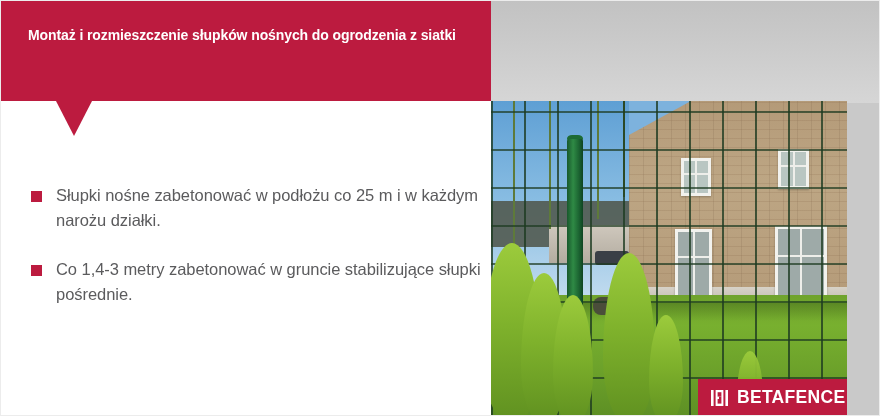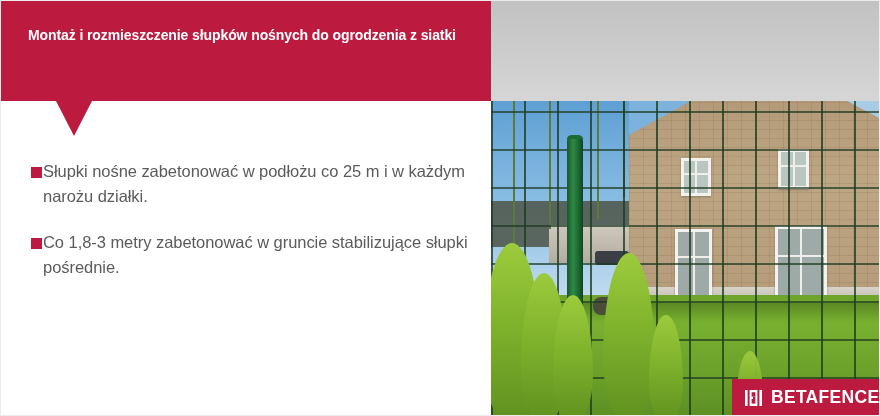--- a/index.html
+++ b/index.html
@@ -63,22 +63,23 @@
 
   .bullet-list {
     position: absolute;
     left: 0;
     top: 158px;
     width: 480px;
   }
 
   .bullet-item {
     position: relative;
-    padding-left: 42px;
+    padding-left: 55px;
     margin-bottom: 21px;
+    margin-top: 24px;
   }
 
   .bullet-square {
     position: absolute;
     left: 30px;
     top: 8px;
     width: 11px;
     height: 11px;
     background: #bc1b3f;
   }
@@ -104,21 +105,21 @@
     position: absolute;
     left: 0; top: 0;
     width: 390px;
     height: 102px;
     background: linear-gradient(180deg, #c2c2c2 0%, #cbcbcb 45%, #d6d6d6 100%);
   }
 
   .photo {
     position: absolute;
     left: 0; top: 100px;
-    width: 390px;
+    width: 356px;
     height: 316px;
     overflow: hidden;
     background: #7fb4dd;
   }
 
   
   .sky {
     position: absolute;
     left: 0; top: 0;
     width: 390px; height: 200px;
@@ -328,21 +329,21 @@
     <div class="bullet-list">
 
       <div class="bullet-item">
         <span class="bullet-square"></span>
         <div class="bullet-text">Słupki nośne zabetonować w podłożu co 25 m i w każdym narożu działki.</div>
       </div>
 
 
       <div class="bullet-item">
         <span class="bullet-square"></span>
-        <div class="bullet-text">Co 1,8-3 metry zabetonować w gruncie stabilizujące słupki pośrednie.</div>
+        <div class="bullet-text">Co 1,4-3 metry zabetonować w gruncie stabilizujące słupki pośrednie.</div>
       </div>
 
     </div>
   </div>
 
   <div class="right-col">
 
     <div class="gray-band"></div>
 
     <div class="photo">

